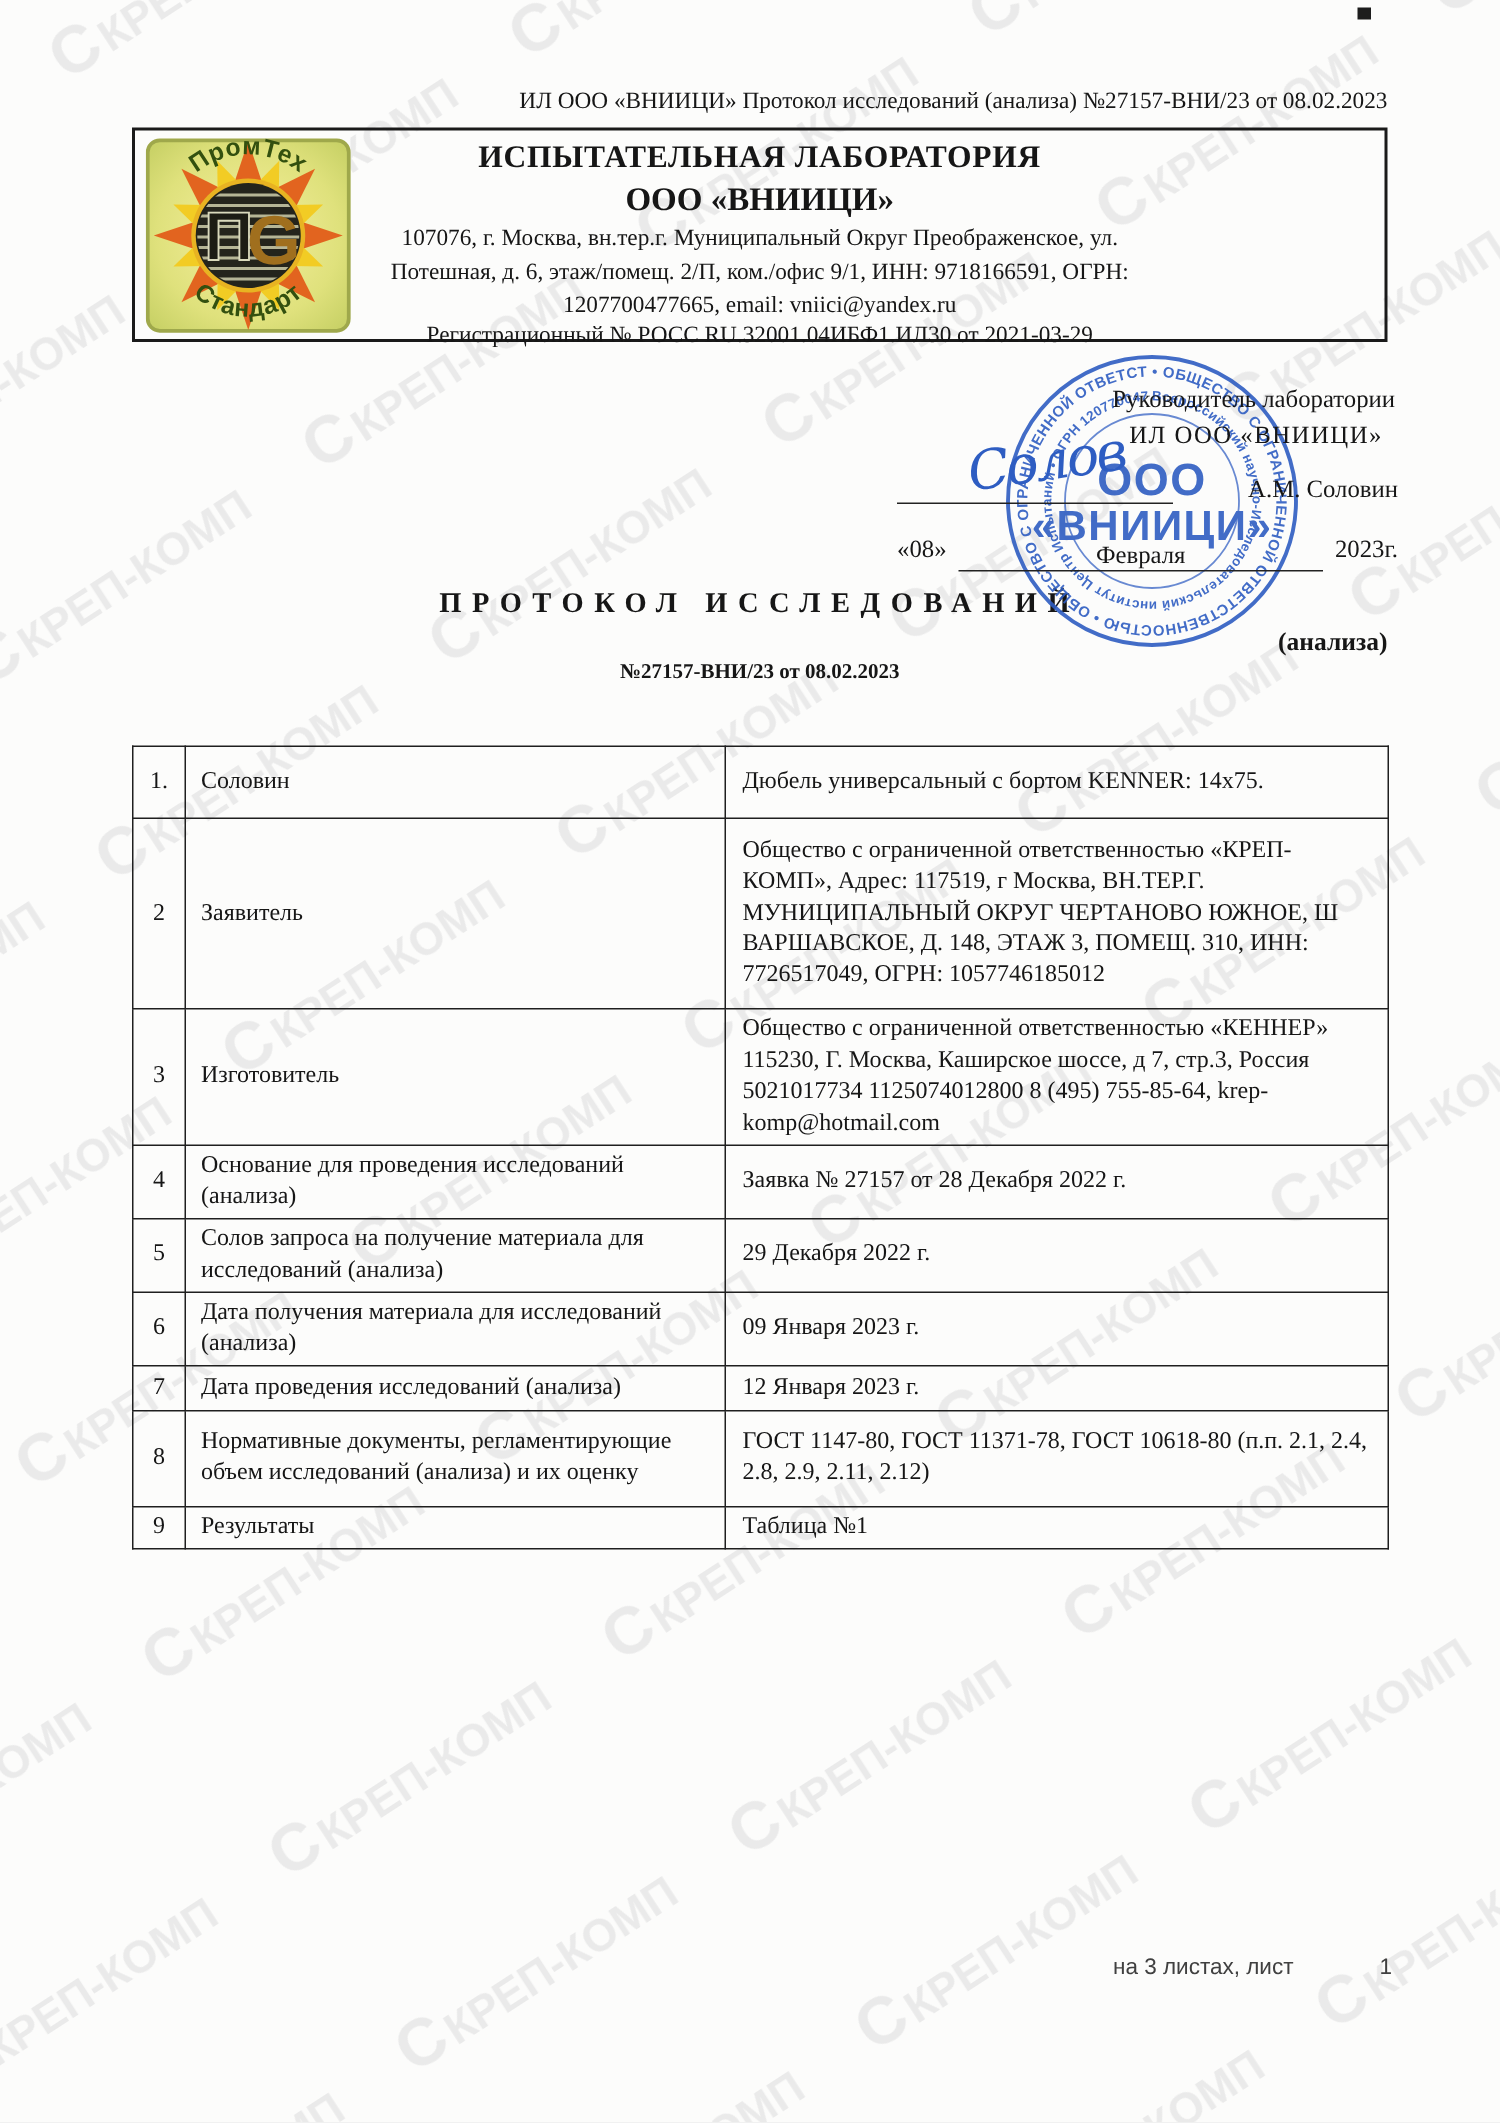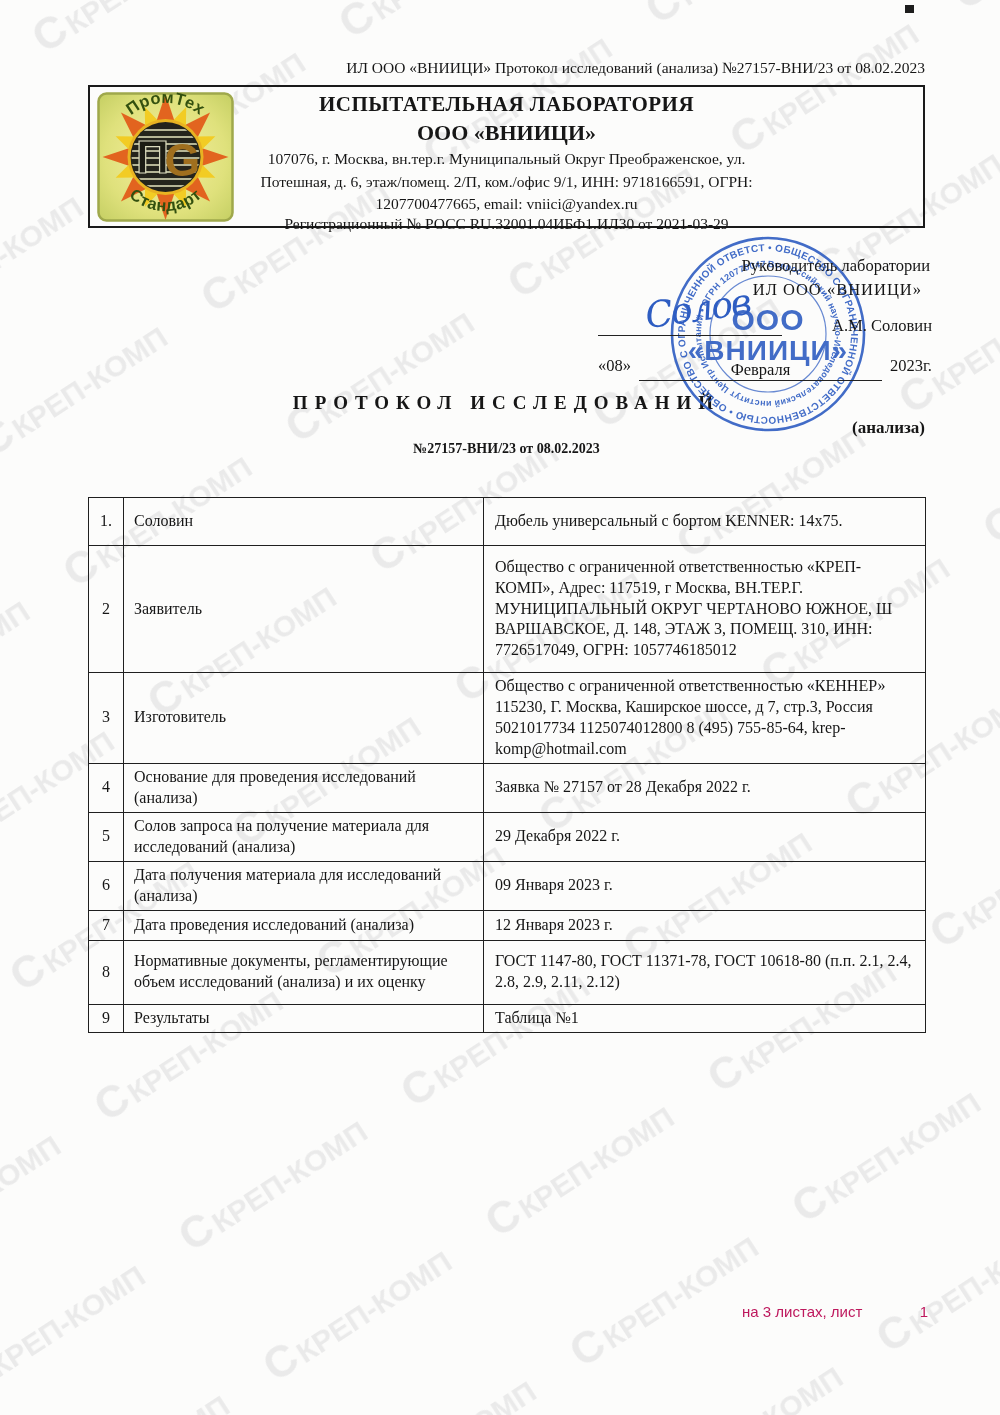--- a/index.html
+++ b/index.html
@@ -52,21 +52,21 @@
   .doc-table tr:nth-child(2){height:127px;}
   .doc-table tr:nth-child(3){height:86px;}
   .doc-table tr:nth-child(4){height:46px;}
   .doc-table tr:nth-child(5){height:44px;}
   .doc-table tr:nth-child(6){height:42px;}
   .doc-table tr:nth-child(7){height:30px;}
   .doc-table tr:nth-child(8){height:64px;}
   .doc-table tr:nth-child(9){height:28px;}
 
   .footer{position:absolute;top:1303px;left:742px;width:186px;display:flex;justify-content:space-between;
-          font-family:"Liberation Sans",sans-serif;font-size:15px;color:#be185d;z-index:1;}
+          font-family:"Liberation Sans",sans-serif;font-size:15px;color:#404040;z-index:1;}
 </style>
 </head>
 <body>
 
 <div class="page">
 
   <svg class="watermark" width="1000" height="1415" aria-hidden="true">
     <defs>
       <pattern id="wm" width="265" height="155" patternUnits="userSpaceOnUse" patternTransform="rotate(-33)">
         <text x="8" y="70" class="wm-t"><tspan class="wm-g">С</tspan><tspan dx="3" dy="0">КРЕП-КОМП</tspan></text>

